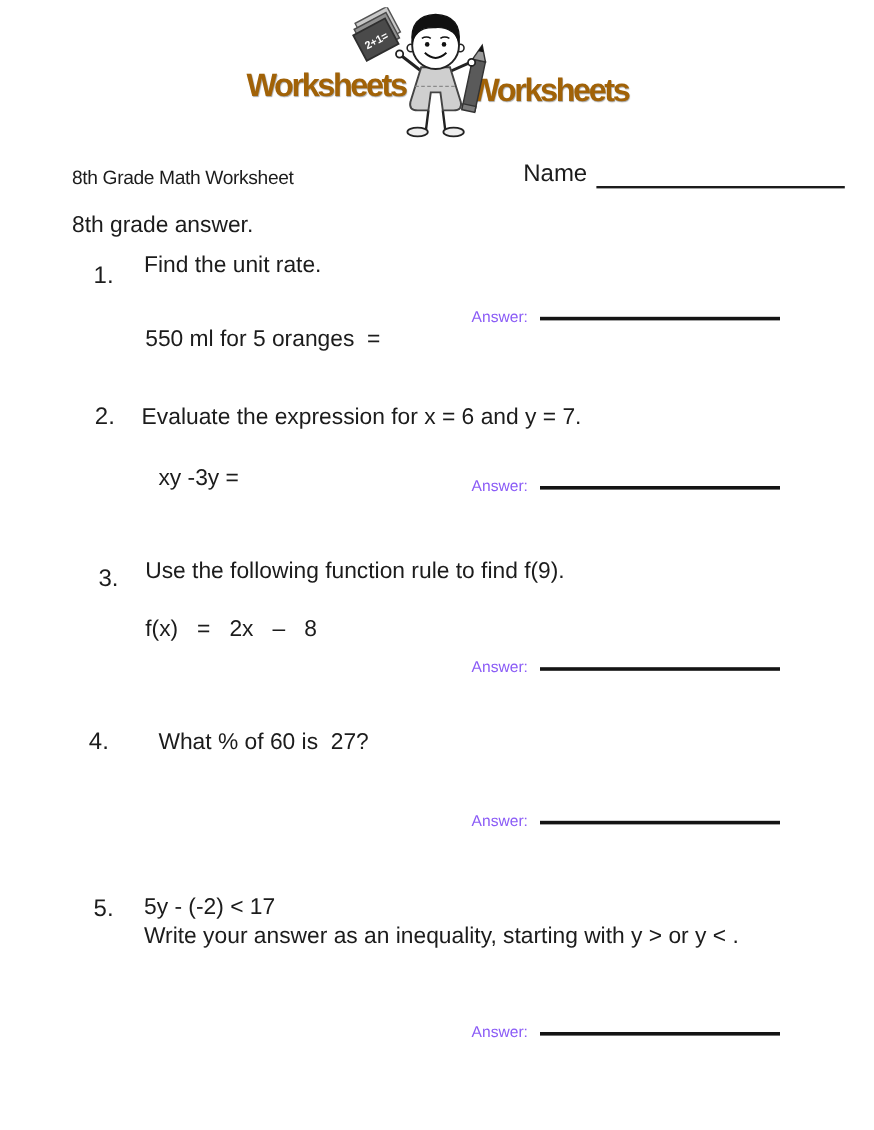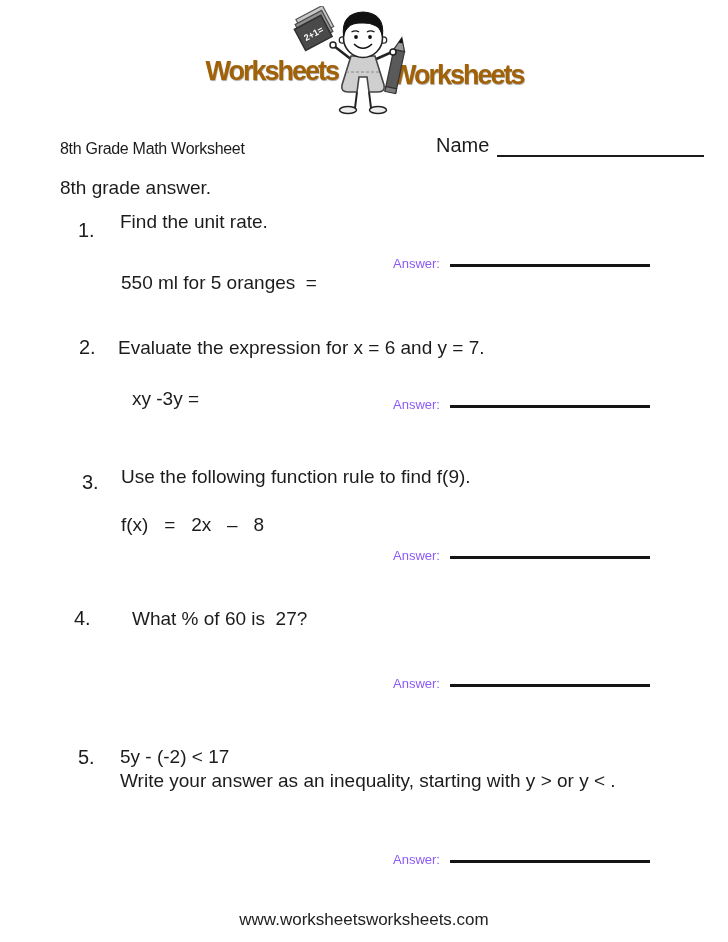--- a/index.html
+++ b/index.html
@@ -153,15 +153,14 @@
   <div class="abs q-number" style="left:78px; top:746px;">5.</div>
   <div class="abs q5-block" style="left:120px; top:745px;">
     <div>5y - (-2) &lt; 17</div>
     <div>Write your answer as an inequality, starting with y &gt; or y &lt; .</div>
   </div>
   <div class="answer-row" style="top:852px;">
     <span class="answer-label">Answer:</span>
     <span class="answer-line"></span>
   </div>
 
-  <div class="footer-url">www.worksheetsworksheets.com</div>
 
 </div>
 
 </body></html>

